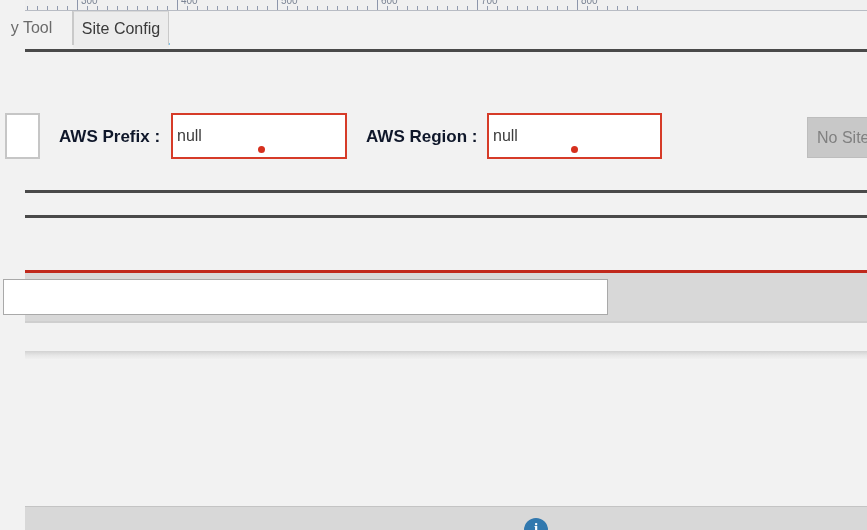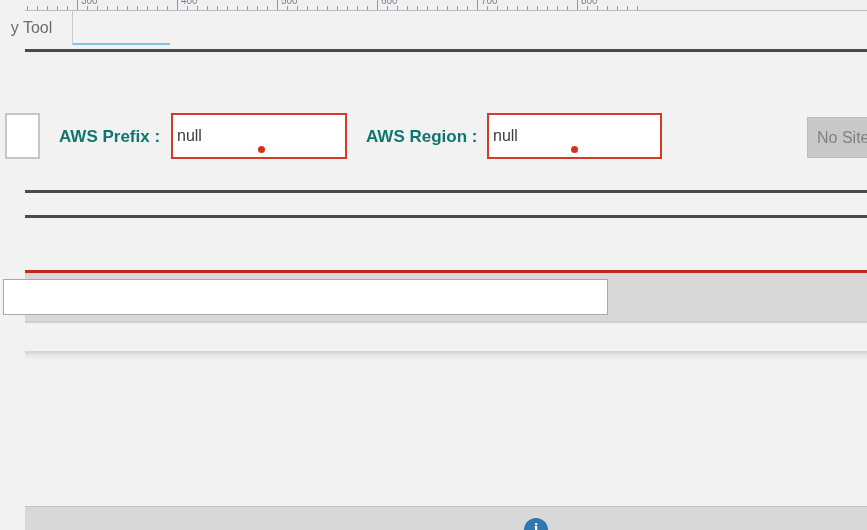--- a/index.html
+++ b/index.html
@@ -117,21 +117,21 @@
     position: absolute; left: -20px; top: 61px;
     width: 35px; height: 46px;
     background: #ffffff;
     border: 2px solid #c6c6c6;
   }
 
   .field-label {
     position: absolute;
     font-size: 17px;
     font-weight: bold;
-    color: #0f766e;
+    color: #0f172a;
     white-space: nowrap;
     line-height: 1;
   }
 
   .text-input {
     position: absolute;
     background: #ffffff;
     border: 2px solid #d63b28;
     display: flex;
     align-items: center;
@@ -362,20 +362,23 @@
   <div class="ruler-rest"></div>
 
   <div class="tabbar"></div>
   <div class="tab-underline"></div>
   <div class="tab-filler"></div>
 
   <div class="tab inactive">
     <span>y Tool</span>
   </div>
 
+  <div class="tab active">
+    <span>Site Config</span>
+  </div>
 
   <div class="rule-dark-1"></div>
 
   <div class="form-band">
     <div class="field-row">
 
       <div class="partial-input"></div>
 
       <div class="field-label" style="left:34px; top:76px;">AWS Prefix :</div>
       <div class="text-input" style="left:146px; top:61px; width:176px; height:46px;">

